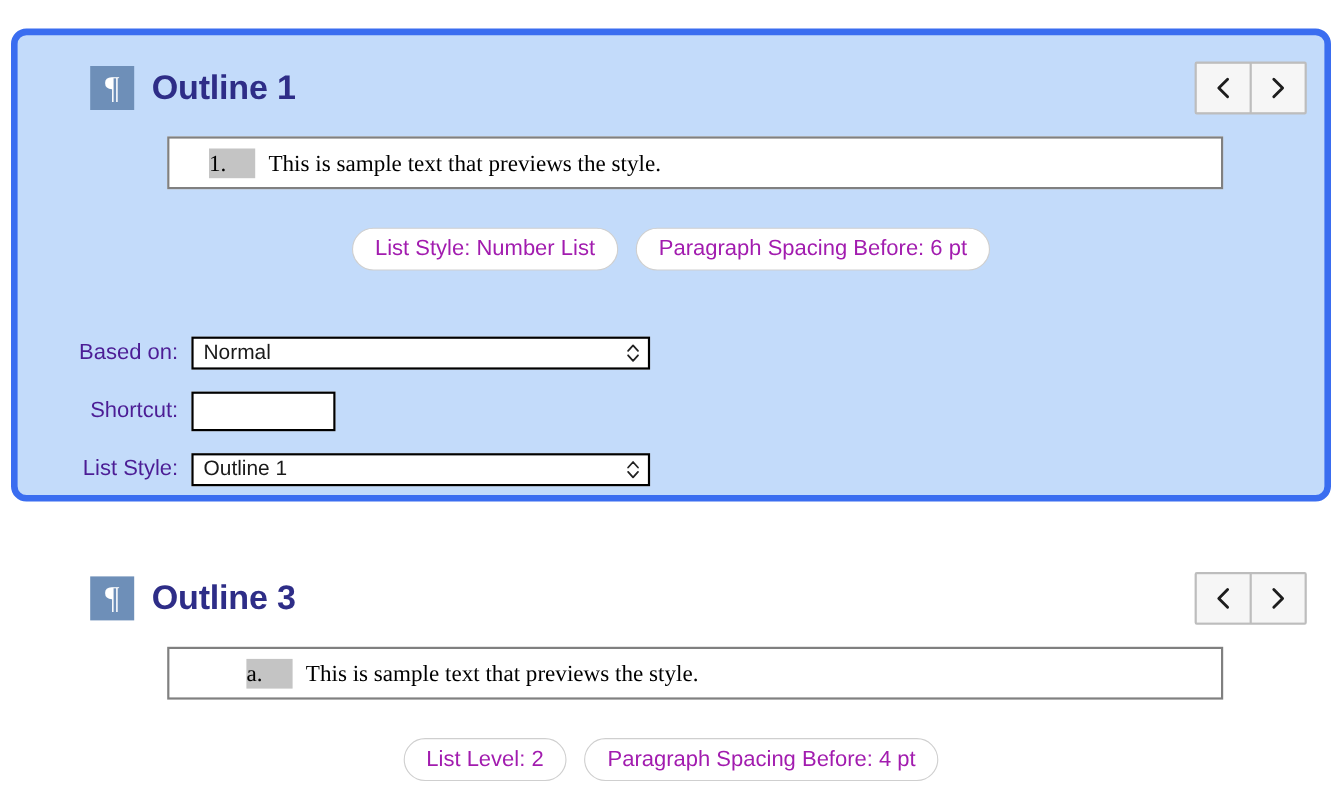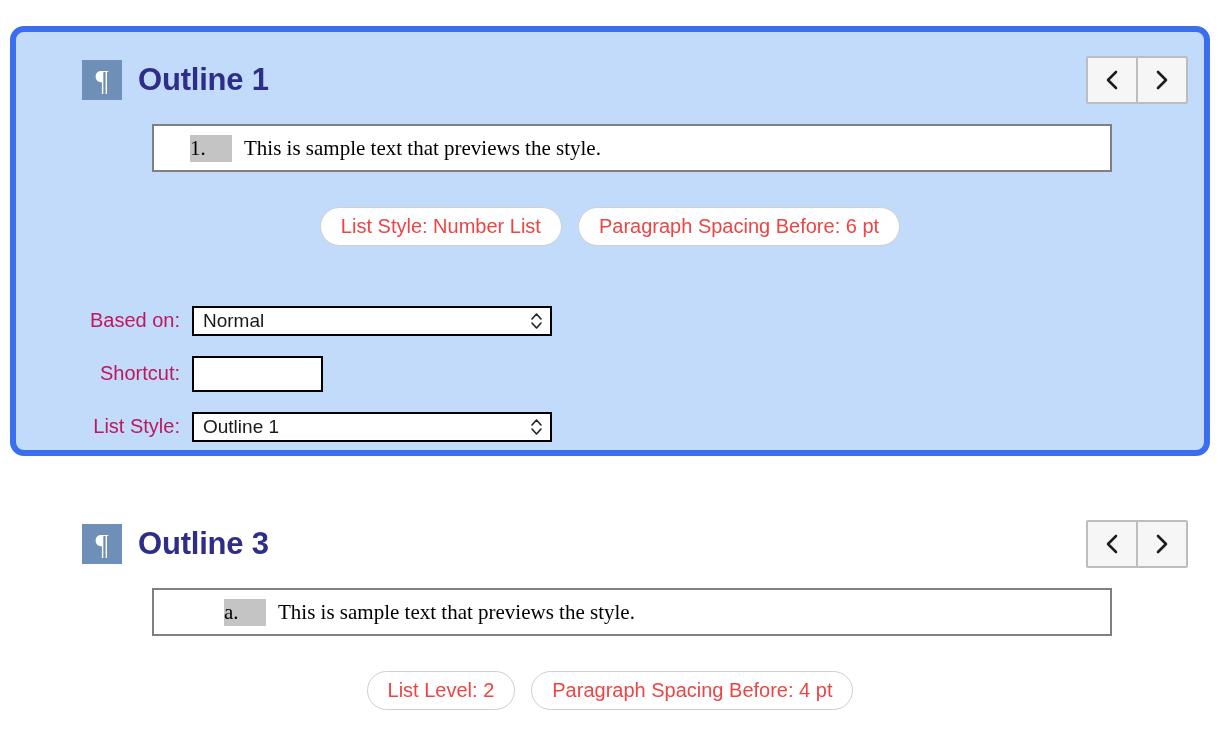--- a/index.html
+++ b/index.html
@@ -131,49 +131,49 @@
     justify-content: center;
     width: 100%;
     left: 0;
   }
   .pill {
     background: #ffffff;
     border: 1px solid #cfcfcf;
     border-radius: 999px;
     padding: 6px 20px 7px;
     font-size: 20px;
-    color: #ef4444;
+    color: #a21caf;
     white-space: nowrap;
     line-height: 1.2;
     box-sizing: border-box;
   }
 
   
   .form-area {
     position: absolute;
     left: 0;
     top: 262px;
     width: 100%;
   }
   .form-row {
     display: flex;
     align-items: center;
     height: 53px;
   }
   .form-label {
-    width: 176px;
+    width: 158px;
     text-align: right;
     padding-right: 12px;
     box-sizing: border-box;
     font-size: 20px;
-    color: #be185d;
+    color: #4c1d95;
     white-space: nowrap;
   }
   .select-box {
-    width: 360px;
+    width: 417px;
     height: 30px;
     background: #ffffff;
     border: 2px solid #000000;
     box-sizing: border-box;
     display: flex;
     align-items: center;
     padding: 0 6px 0 9px;
     font-size: 19px;
     color: #1a1a1a;
     position: relative;

